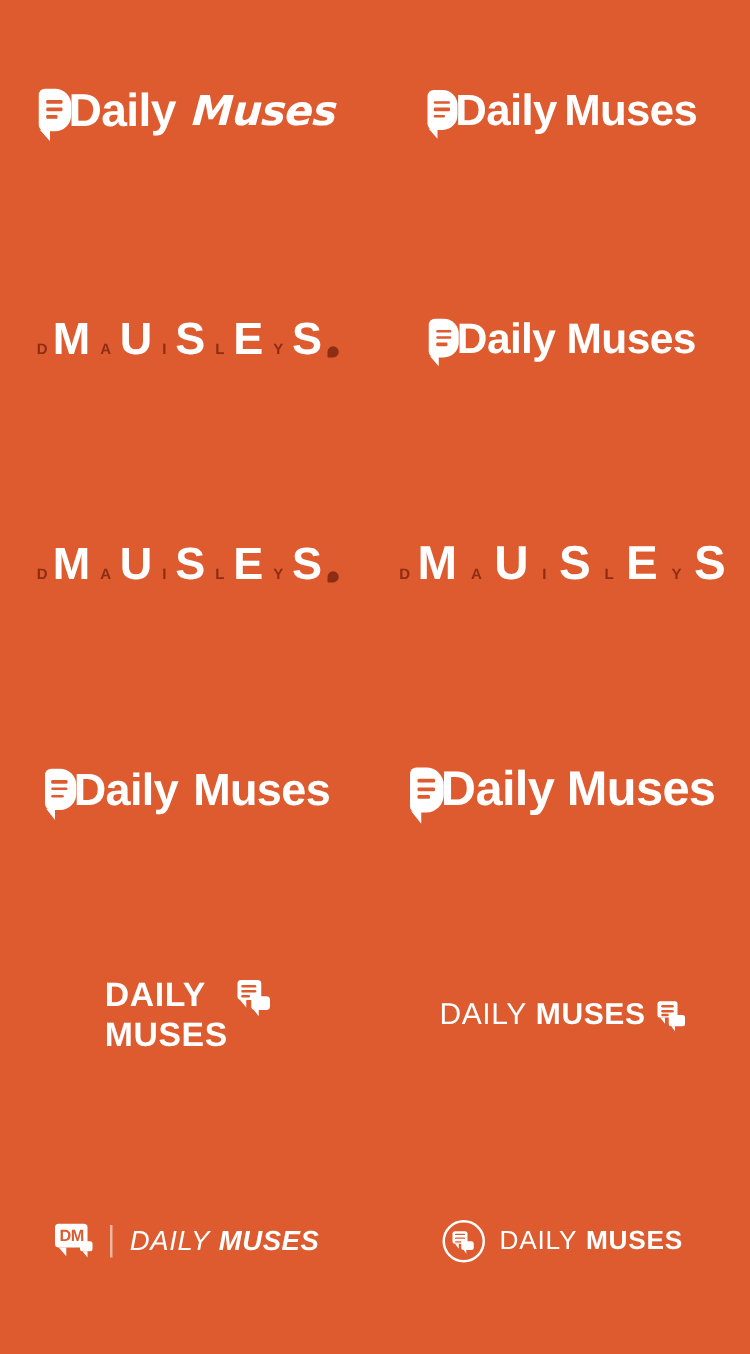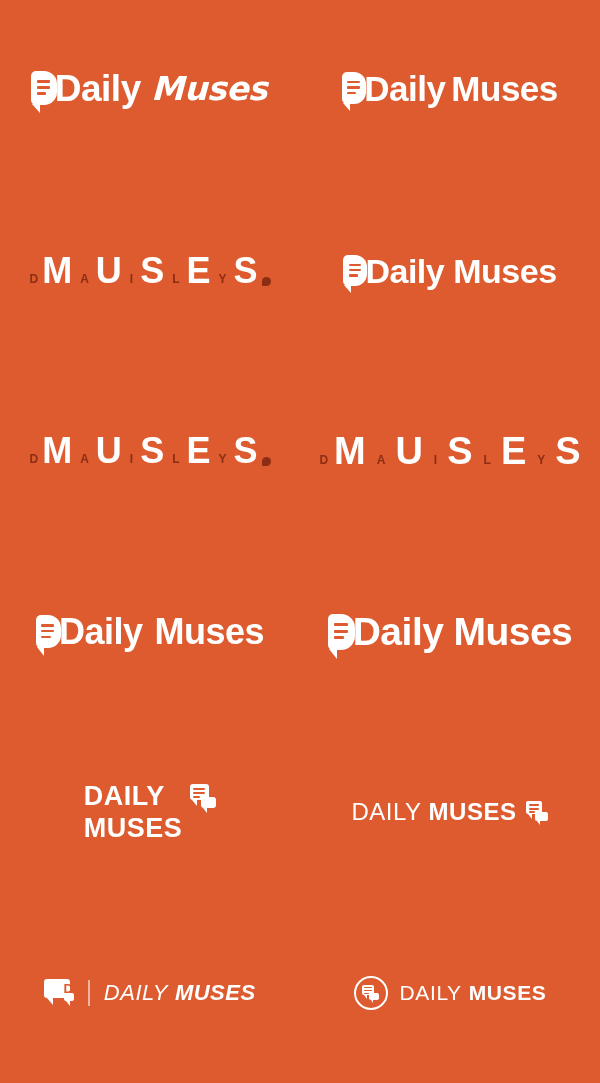--- a/index.html
+++ b/index.html
@@ -85,21 +85,21 @@
   .chat2 .b1,.chat2 .b2{position:absolute;background:#ffffff;}
   .chat2 .b1 .ln{position:absolute;background:#dd5b2e;border-radius:1px;}
   .chat2 .t1,.chat2 .t2{position:absolute;width:0;height:0;border-style:solid;}
 
   
   .dm-badge{position:relative;display:inline-block;flex:none;}
   .dm-badge .body{
     position:absolute;left:0;top:0;background:#ffffff;
   }
   .dm-badge .txt{
-    position:absolute;left:16px;top:0;width:100%;
+    position:absolute;left:0;top:0;width:100%;
     display:flex;align-items:center;justify-content:center;
     color:#dd5b2e;font-weight:bold;
     font-family:"Liberation Sans", sans-serif;
   }
   .dm-badge .tail{position:absolute;width:0;height:0;border-style:solid;}
   .dm-badge .ghost{position:absolute;background:#ffffff;}
 
   .divider{background:rgba(255,255,255,0.55);flex:none;}
 
   

